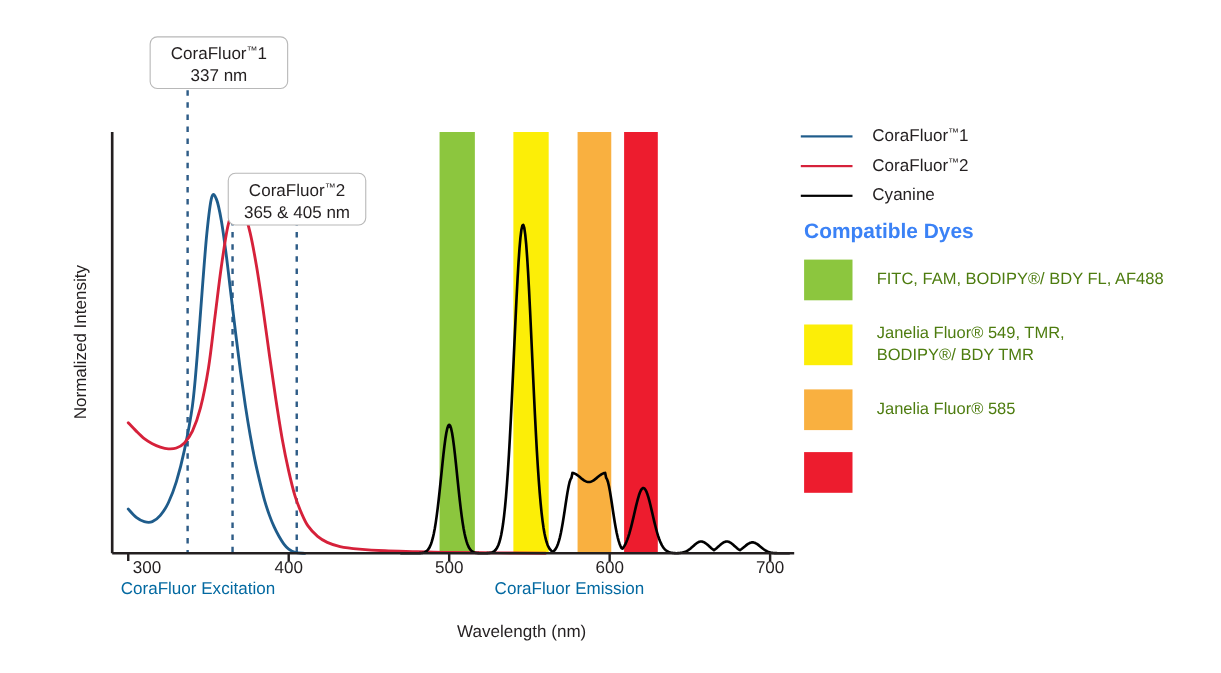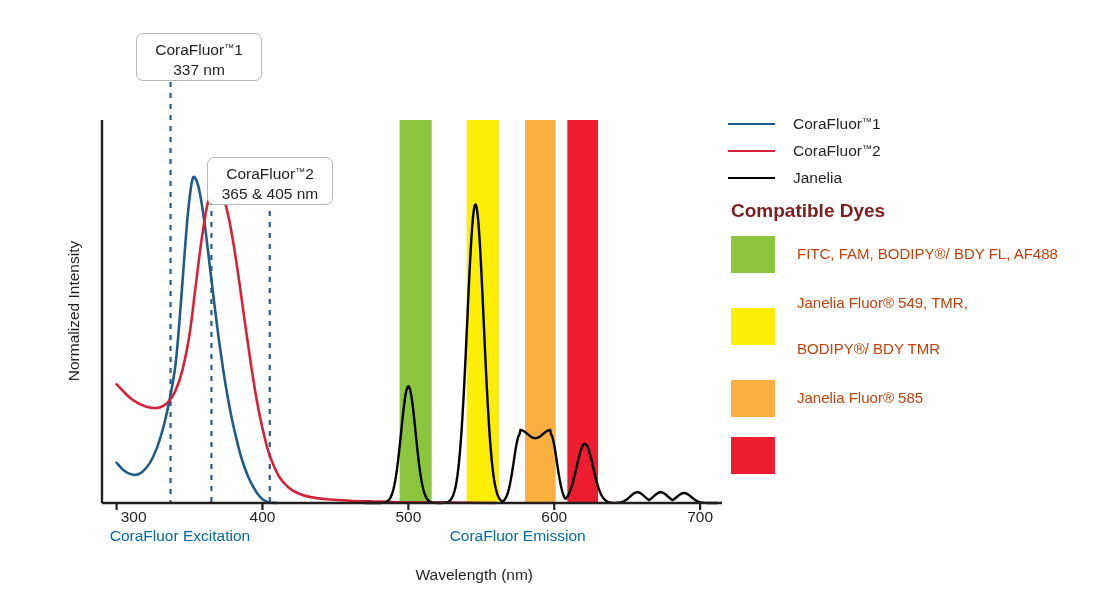--- a/index.html
+++ b/index.html
@@ -39,27 +39,27 @@
   }
   #xlabel{position:absolute;left:313px;top:566px;width:220px;text-align:right;font-size:15.5px;}
 
   
   #legend{position:absolute;left:728px;top:110px;width:370px;}
   .leg-row{display:flex;align-items:center;height:27px;}
   .leg-line{width:47px;height:0;border-top-width:2.6px;border-top-style:solid;margin-right:18px;flex:none;}
   .leg-text{font-size:15.5px;color:#231f20;white-space:nowrap;}
   .tm{font-size:10px;vertical-align:0.45em;}
 
-  #dyes-title{position:absolute;left:731px;top:200px;font-size:19px;font-weight:bold;color:#7f1d1d;}
+  #dyes-title{position:absolute;left:731px;top:200px;font-size:19px;font-weight:bold;color:#3b82f6;}
 
   #dye-list{position:absolute;left:731px;top:236px;width:375px;}
   .dye-row{display:flex;align-items:center;margin-bottom:20px;}
   .dye-sw{width:44px;height:37px;margin-right:22px;flex:none;}
-  .dye-text{font-size:15px;color:#c2410c;line-height:1.35;}
-  .dye-text .l2{display:block;margin-top:26px;}
+  .dye-text{font-size:15px;color:#4d7c0f;line-height:1.35;}
+  .dye-text .l2{display:block;}
 </style>
 </head>
 <body>
 
 <div id="root">
 
   <svg class="plot-svg" id="plot" viewBox="0 0 1110 612">
       <rect x="399.6" y="120" width="32.094117647058795" height="383" fill="#8CC63E"></rect>
       <rect x="466.70588235294116" y="120" width="32.09411764705885" height="383" fill="#FCEE07"></rect>
       <rect x="525.0588235294117" y="120" width="30.635294117647163" height="383" fill="#F9B040"></rect>
@@ -107,21 +107,21 @@
       <div class="leg-row">
         <span class="leg-line" style="border-top-color: rgb(31, 92, 139);"></span>
         <span class="leg-text"><span>CoraFluor</span><span class="tm">™</span><span>1</span></span>
       </div>
       <div class="leg-row">
         <span class="leg-line" style="border-top-color: rgb(214, 33, 58);"></span>
         <span class="leg-text"><span>CoraFluor</span><span class="tm">™</span><span>2</span></span>
       </div>
       <div class="leg-row">
         <span class="leg-line" style="border-top-color: rgb(0, 0, 0);"></span>
-        <span class="leg-text">Janelia</span>
+        <span class="leg-text">Cyanine</span>
       </div>
     </div>
 
   <div id="dyes-title">Compatible Dyes</div>
   <div id="dye-list">
       <div class="dye-row">
         <span class="dye-sw" style="background: rgb(140, 198, 62);"></span>
         <span class="dye-text"><span>FITC, FAM, BODIPY®/ BDY FL, AF488</span></span>
       </div>
       <div class="dye-row">

